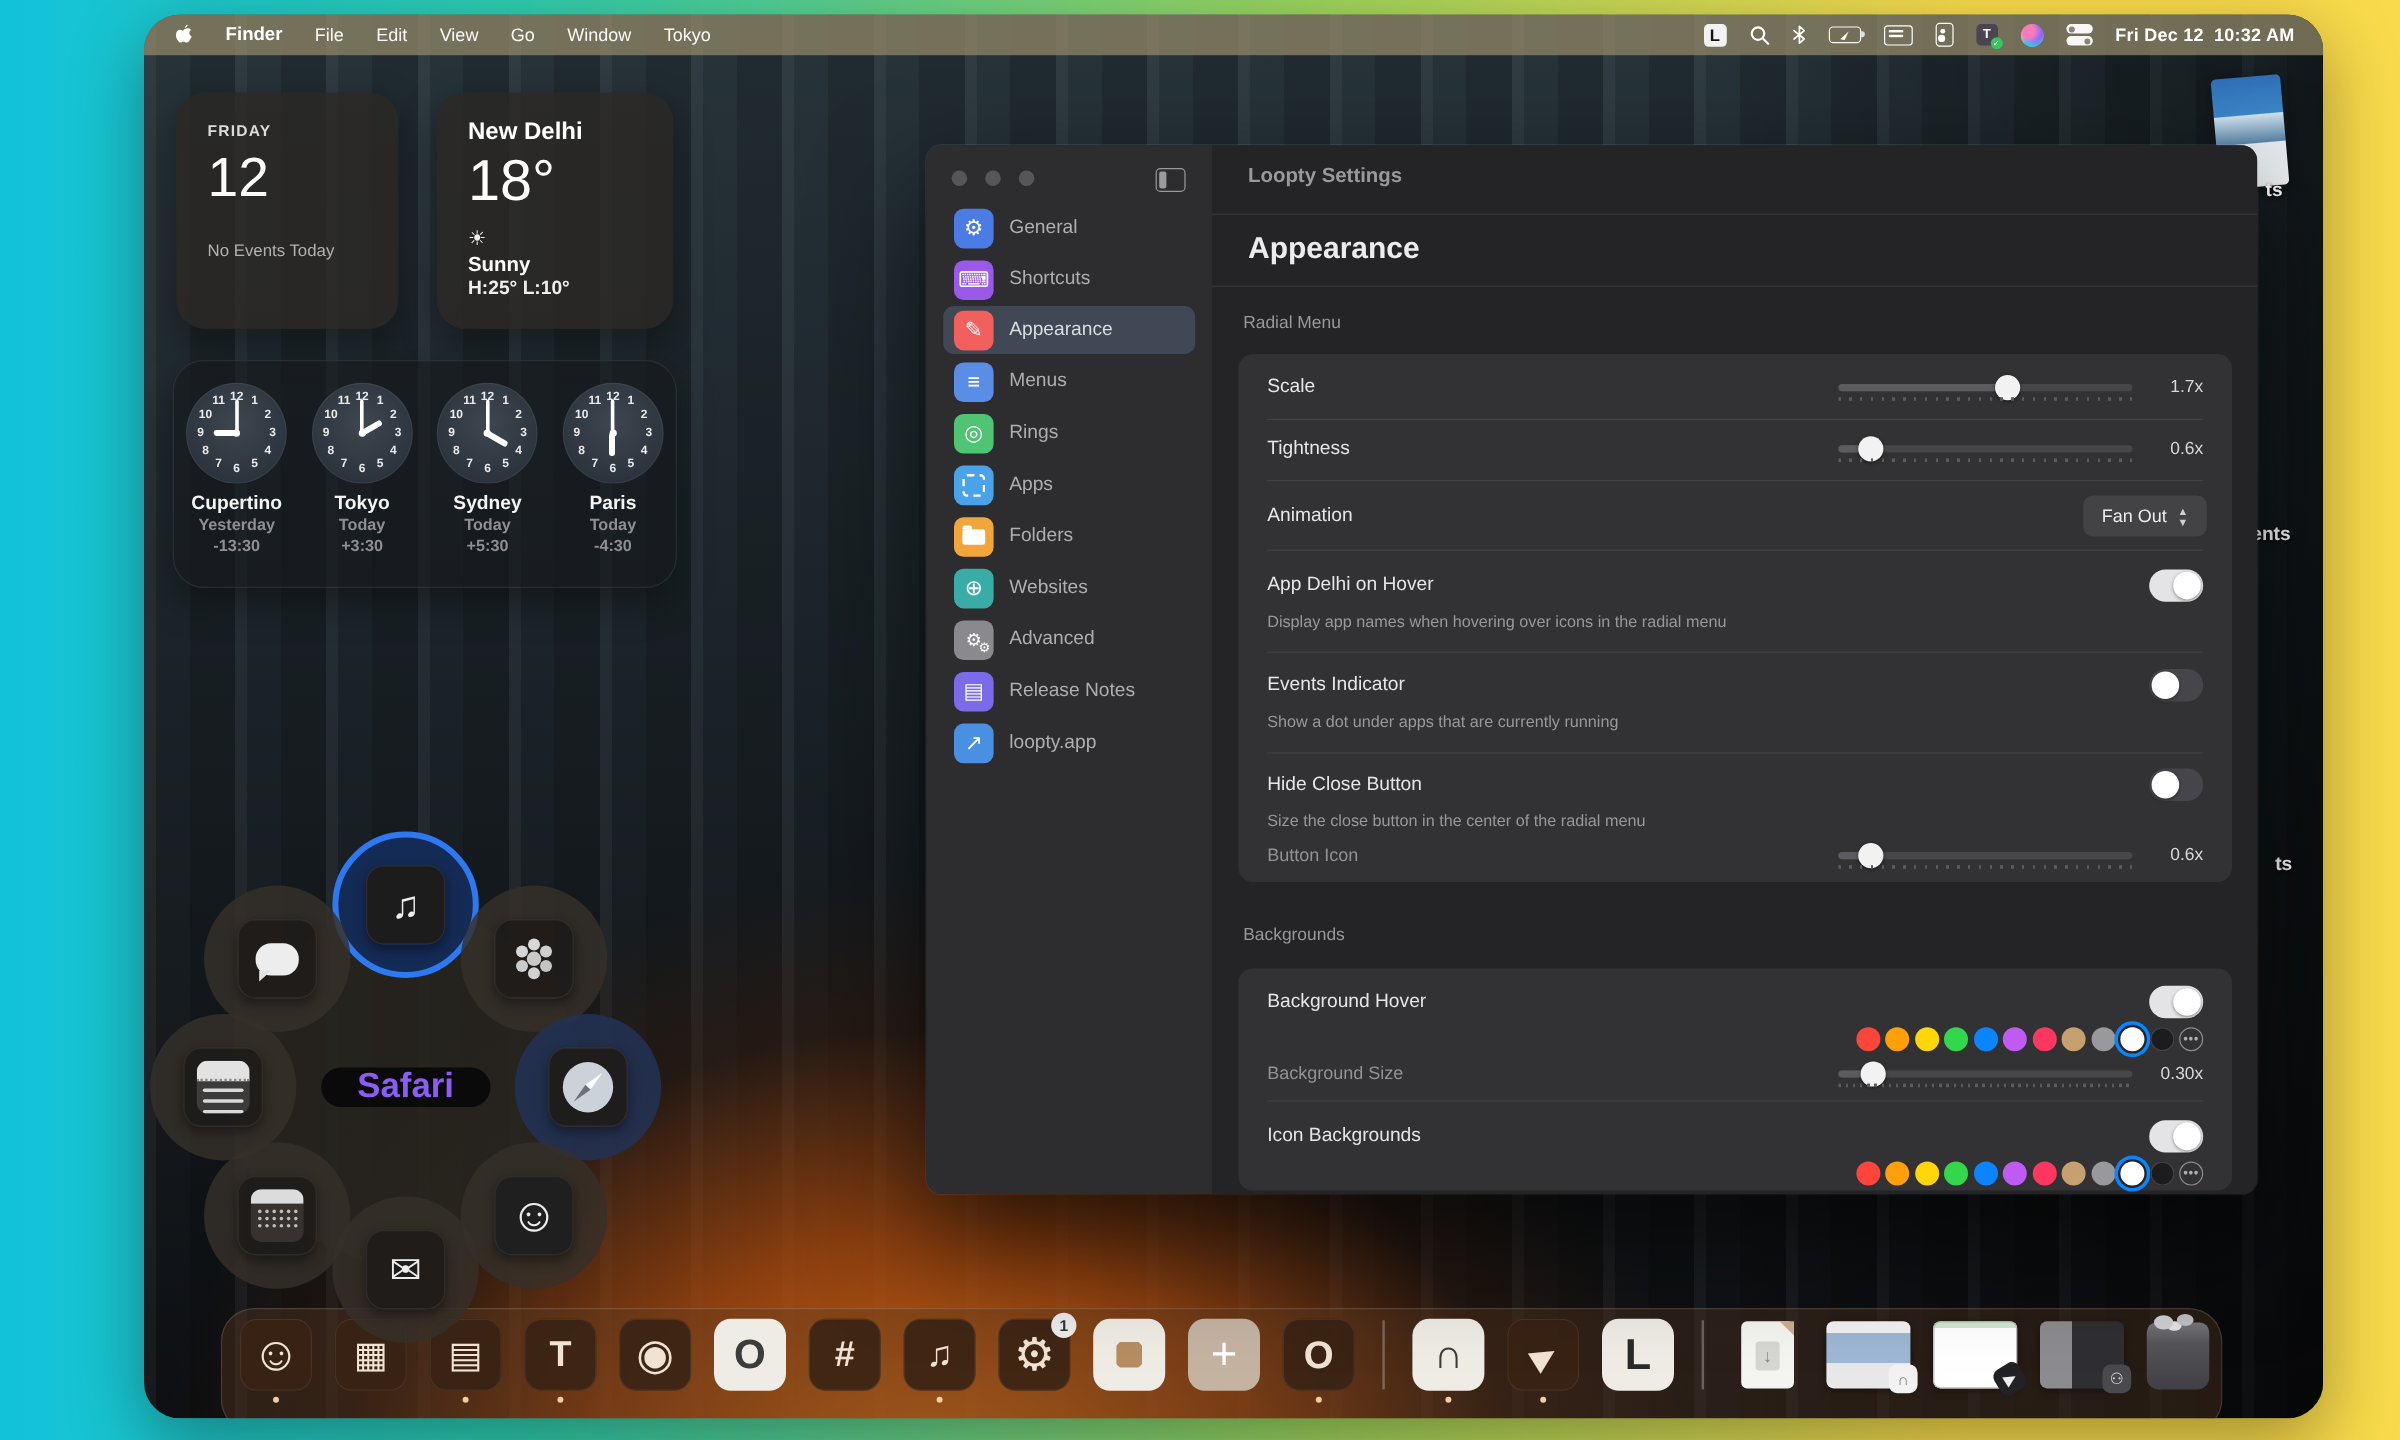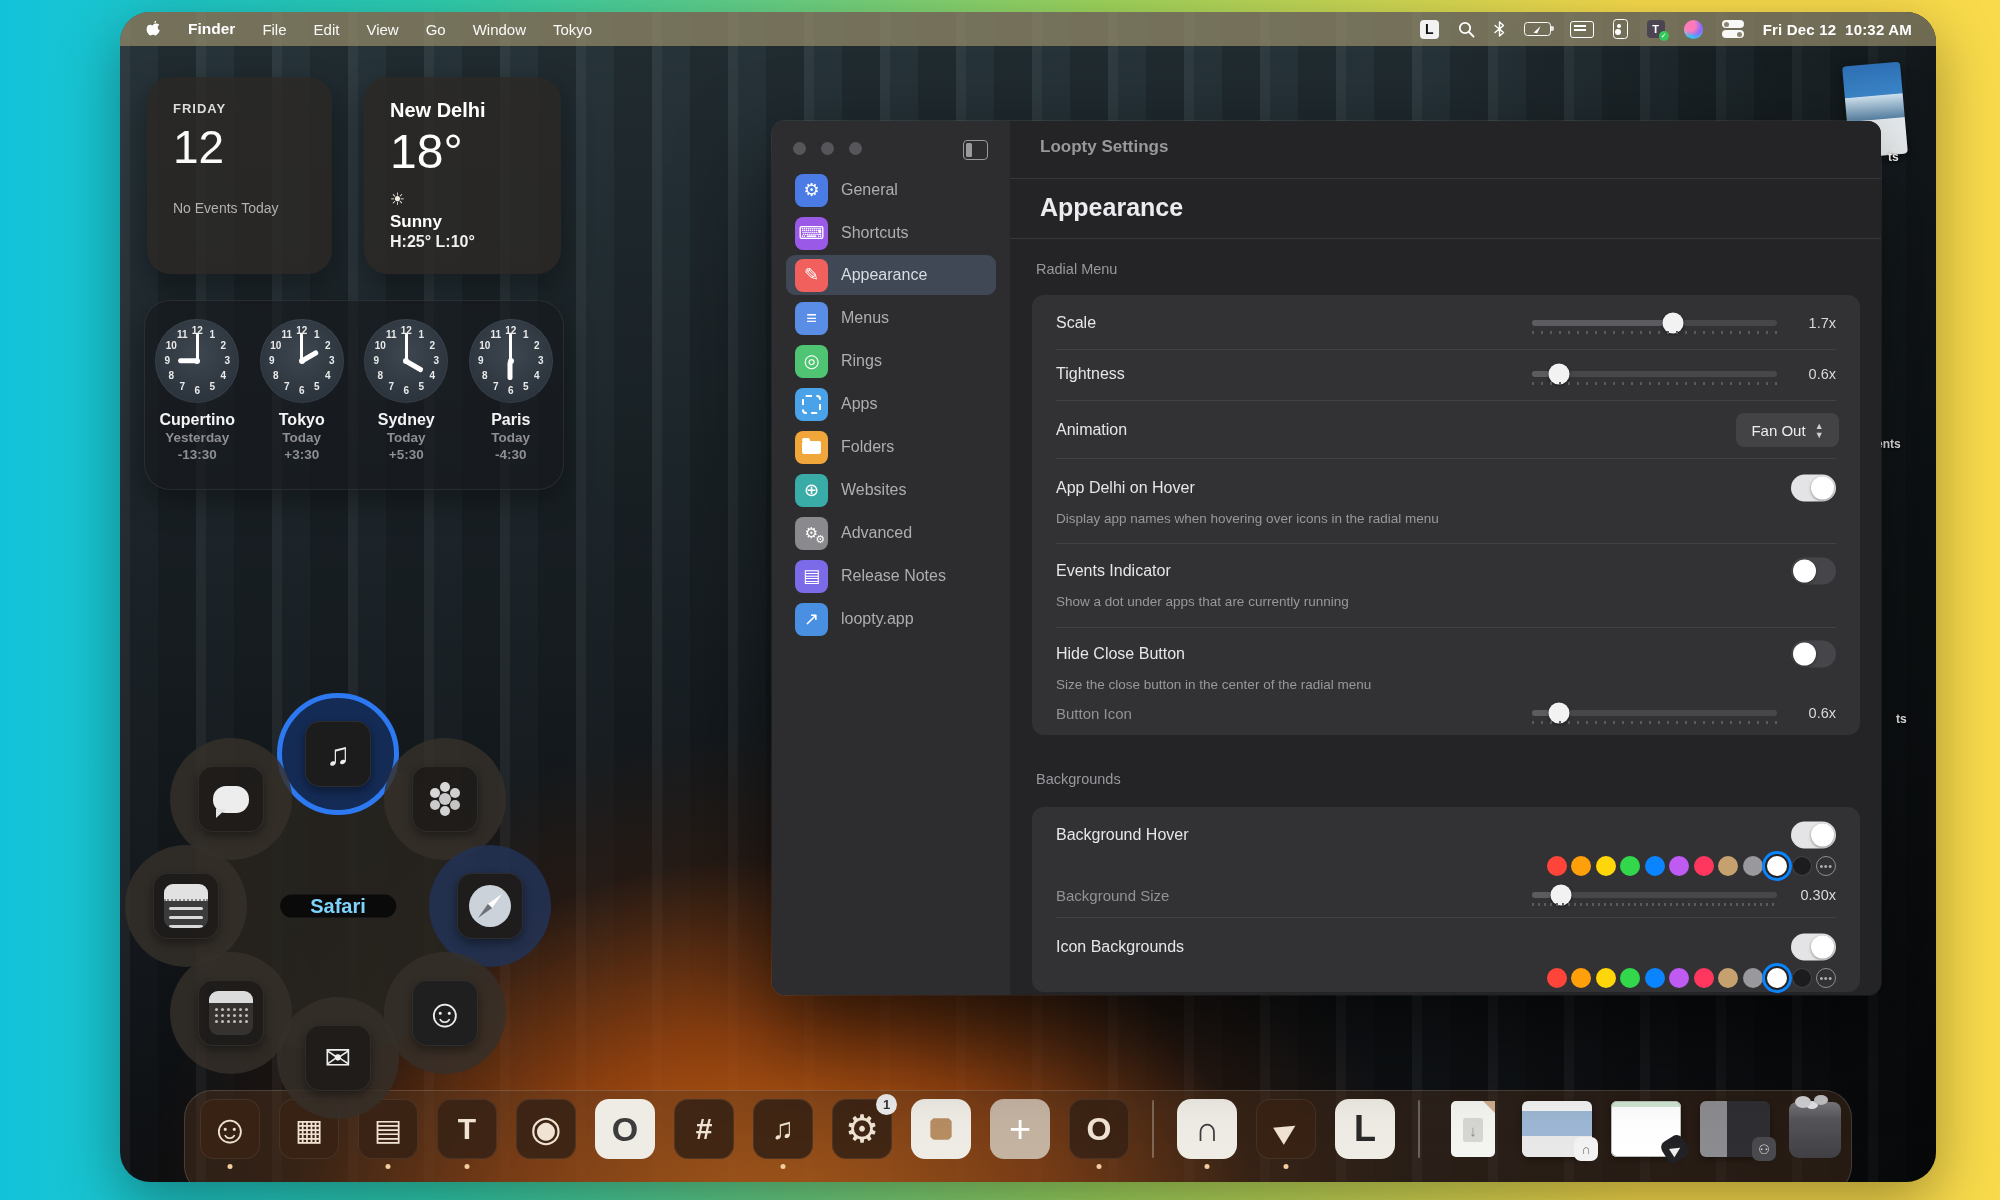--- a/index.html
+++ b/index.html
@@ -66,40 +66,40 @@
   .pivot{position:absolute;left:50%;top:50%;width:6px;height:6px;margin:-3px 0 0 -3px;border-radius:50%;background:#fff;}
   .c-city{font-size:16px;font-weight:bold;margin-top:8px;color:#f4f4f4;}
   .c-sub{font-size:13.5px;font-weight:600;color:#8e8e93;line-height:17px;}
   
   .radial{position:absolute;left:0;top:0;z-index:30;}
   .hub{position:absolute;left:70px;top:746px;width:296px;height:296px;border-radius:50%;background:rgba(40,36,31,.88);}
   .r-item{position:absolute;width:122px;height:122px;border-radius:50%;background:rgba(54,48,42,.82);display:flex;align-items:center;justify-content:center;box-sizing:border-box;}
   .r-sq{width:64px;height:64px;border-radius:15px;background:rgba(30,28,26,.94);border:1px solid rgba(255,255,255,.07);display:flex;align-items:center;justify-content:center;color:#ededed;font-size:32px;position:relative;box-shadow:0 4px 10px rgba(0,0,0,.4);}
   .r-music{background:#142b55;border:5px solid #2d79f1;}
   .r-safari-bg{background:rgba(34,50,86,.85);}
-  .pill{position:absolute;left:218px;top:894px;transform:translate(-50%,-50%);background:#0a0a0a;color:#7dd3fc;font-size:20px;font-weight:600;padding:0 30px;border-radius:30px;}
+  .pill{position:absolute;left:218px;top:894px;transform:translate(-50%,-50%);background:#0a0a0a;color:#8b5cf6;font-size:29px;font-weight:600;padding:0 30px;border-radius:30px;}
   .flower{position:relative;width:12px;height:12px;border-radius:50%;background:#c9c9c9;
     box-shadow:0 -12px 0 -1px #d8d8d8, 10px -6px 0 -1px #cfcfcf, 10px 6px 0 -1px #c4c4c4, 0 12px 0 -1px #d2d2d2, -10px 6px 0 -1px #cbcbcb, -10px -6px 0 -1px #d6d6d6;}
   .compass{width:42px;height:42px;border-radius:50%;background:#ccd2d9;position:relative;}
   .needle{position:absolute;left:50%;top:50%;width:6px;height:34px;margin:-17px 0 0 -3px;transform:rotate(45deg);}
   .needle::before{content:"";position:absolute;left:0;top:0;width:0;height:0;border-left:3px solid transparent;border-right:3px solid transparent;border-bottom:17px solid #fff;}
   .needle::after{content:"";position:absolute;left:0;top:17px;width:0;height:0;border-left:3px solid transparent;border-right:3px solid transparent;border-top:17px solid #6d7278;}
   .notes-ic{width:44px;height:44px;border-radius:9px;overflow:hidden;background:#3b3b3b;}
   .notes-ic .top{height:15px;background:#e2e2e2;border-bottom:2px dotted #8a8a8a;}
   .notes-ic .ln{height:3px;background:#d9d9d9;margin:6px 5px 0 5px;border-radius:2px;}
   .grid-ic{width:44px;height:44px;border-radius:9px;overflow:hidden;background:#35322f;}
   .grid-ic .top{height:12px;background:#dcdcdc;}
   .grid-ic .dots{display:grid;grid-template-columns:repeat(6,1fr);gap:3px;padding:5px 6px;}
   .grid-ic .dots i{width:3px;height:3px;border-radius:50%;background:#bdbdbd;}
   .bubble{position:relative;width:36px;height:27px;background:#ededed;border-radius:13px;}
   .bubble::after{content:"";position:absolute;left:3px;bottom:-5px;width:0;height:0;border-top:9px solid #e3e3e3;border-right:10px solid transparent;}
   
   .doc-icon{position:absolute;left:1726px;top:52px;width:58px;height:92px;transform:rotate(-5deg);border-radius:4px;
     background:linear-gradient(180deg,#2f6fb5 0%,#3b86c9 34%,#cfe2ef 35%,#5b86a8 60%,#e8eef2 61%,#f2f4f6 100%);box-shadow:0 4px 10px rgba(0,0,0,.45);z-index:10;}
-  .frag{position:absolute;color:#fff;font-size:12px;font-weight:bold;text-shadow:0 1px 3px rgba(0,0,0,.8);z-index:10;}
+  .frag{position:absolute;color:#fff;font-size:16px;font-weight:bold;text-shadow:0 1px 3px rgba(0,0,0,.8);z-index:10;}
   
   .win{position:absolute;left:652px;top:109px;width:1109px;height:874px;border-radius:13px;background:#28282a;
     box-shadow:0 40px 90px rgba(0,0,0,.6),0 0 0 1px rgba(255,255,255,.09);z-index:50;overflow:hidden;}
   .sidebar{position:absolute;left:0;top:0;width:238px;height:100%;background:#2d2d2f;border-right:1px solid rgba(0,0,0,.4);}
   .tl{position:absolute;left:21px;top:21px;display:flex;gap:15px;}
   .tl i{width:13px;height:13px;border-radius:50%;background:#56565a;display:block;}
   .sb-toggle{position:absolute;right:22px;top:19px;width:23px;height:18px;border:1.5px solid #9a9a9e;border-radius:4px;}
   .sb-toggle::after{content:"";position:absolute;left:2px;top:2px;bottom:2px;width:6px;background:#9a9a9e;border-radius:1.5px;}
   .sb-row{position:absolute;left:14px;width:210px;height:40px;border-radius:9px;display:flex;align-items:center;gap:13px;padding-left:9px;box-sizing:border-box;color:#aeaeb2;font-size:16px;}
   .sb-row.sel{background:#3f4854;color:#d9dce0;}

